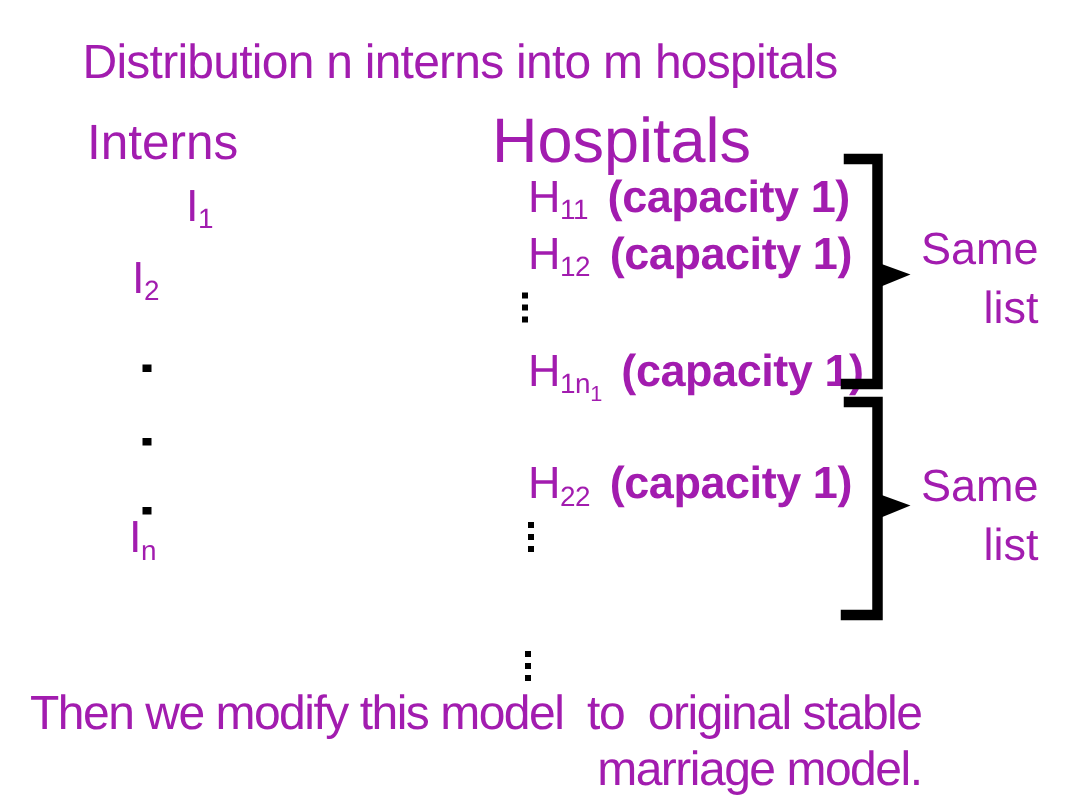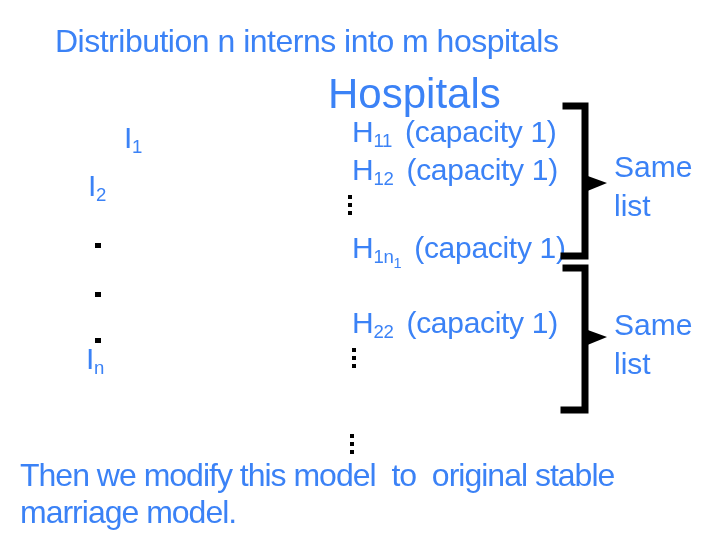--- a/index.html
+++ b/index.html
@@ -1,41 +1,42 @@
 <!DOCTYPE html>
 <html><head>
 <meta charset="utf-8">
 <style>
   html,body{margin:0;padding:0;background:#fff;}
   #slide{
     position:relative;width:720px;height:540px;background:#ffffff;
-    font-family:"Liberation Sans",sans-serif;color:#3b82f6;overflow:hidden;
+    font-family:"Liberation Sans",sans-serif;color:#a21caf;overflow:hidden;text-align:right;
   }
   .abs{position:absolute;line-height:1;white-space:pre;}
   .title{font-size:32px;letter-spacing:-0.5px;}
   .col-heading{font-size:33px;}
   .hosp-heading{font-size:42px;}
   .item{font-size:30px;letter-spacing:-0.3px;}
   sub.s1{font-size:0.62em;line-height:0;vertical-align:-0.28em;}
   sub.s2{font-size:0.78em;line-height:0;vertical-align:-0.35em;}
-  .cap{margin-left:13px;}
+  .cap{margin-left:13px;font-weight:bold;}
   .idot{position:absolute;width:6px;height:5px;background:#000;}
   .vdots{position:absolute;display:flex;flex-direction:column;gap:4px;}
   .vdots i{display:block;width:4px;height:4px;background:#000;}
   .samelist{font-size:30px;line-height:39px;white-space:pre;}
   .footer{font-size:32px;line-height:37px;letter-spacing:-1px;white-space:pre;}
   svg.bracket{position:absolute;overflow:visible;}
 </style>
 </head>
 <body>
 
 <div id="slide">
 
   <div class="abs title" style="left:55px;top:25px;">Distribution n interns into m hospitals</div>
 
+  <div class="abs col-heading" style="left:58px;top:78px;">Interns</div>
 
   <div class="abs item" style="left:88px;top:123px;margin-left:36px;"><span>I</span><sub class="s1">1</sub></div>
 
   <div class="abs item" style="left:88px;top:171px;"><span>I</span><sub class="s1">2</sub></div>
 
   <span class="idot" style="left:95px;top:243px;"></span>
   <span class="idot" style="left:95px;top:292px;"></span>
   <span class="idot" style="left:95px;top:338px;"></span>
 
   <div class="abs item" style="left:86px;top:344px;"><span>I</span><sub class="s1">n</sub></div>

